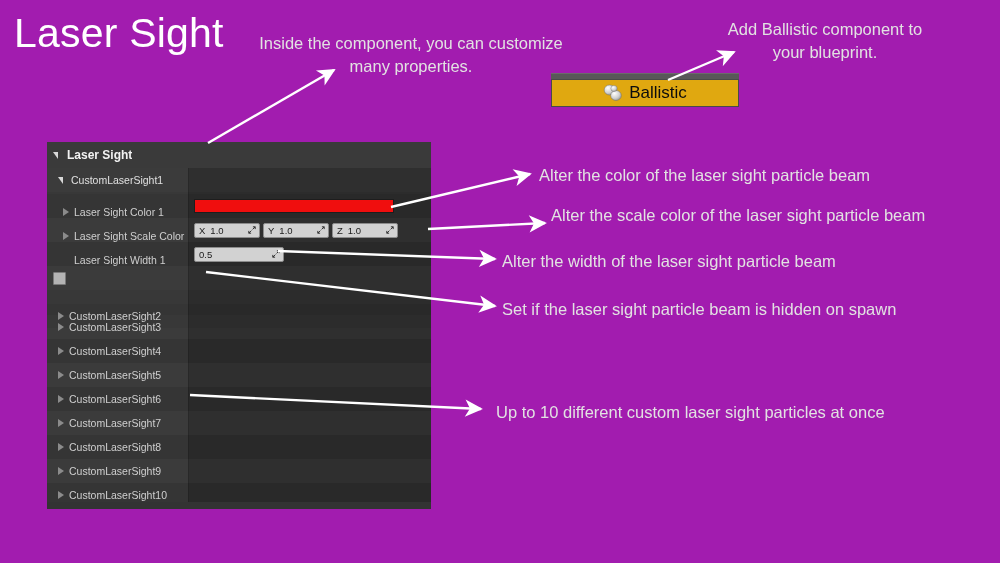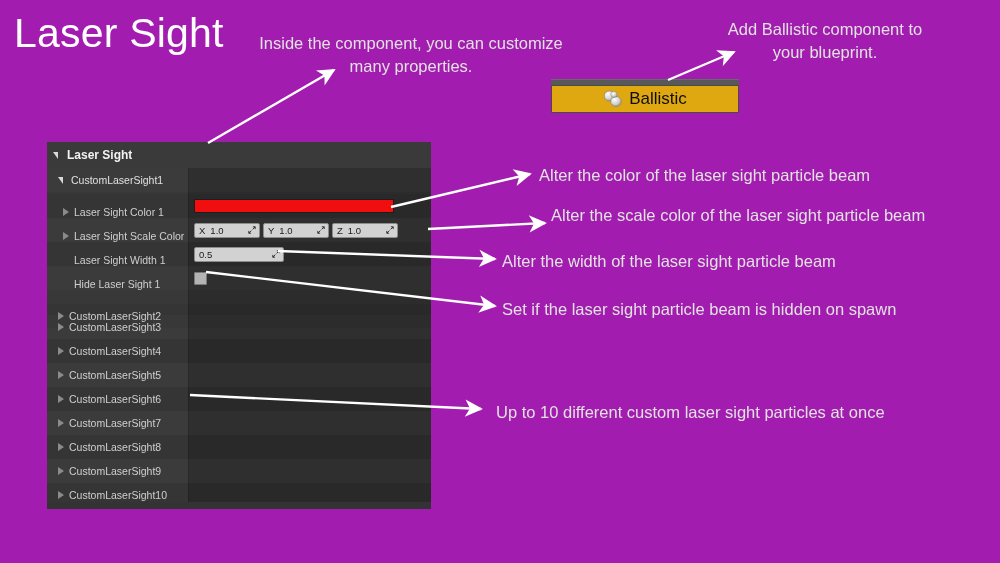--- a/index.html
+++ b/index.html
@@ -36,21 +36,21 @@
     color: #e2e2e2;
     line-height: 1.42;
     white-space: pre-line;
   }
   .annot.center { text-align: center; }
 
   
   #ballistic-widget {
     position: absolute;
     left: 551px;
-    top: 79px;
+    top: 73px;
     width: 188px;
     height: 34px;
   }
   #ballistic-topbar {
     position: absolute;
     left: 0; top: 0;
     width: 188px;
     height: 6px;
     background: #585858;
     border-top: 1px solid #6b6b6b;
@@ -374,24 +374,20 @@
             <svg width="8" height="8" viewBox="0 0 8 8">
               <path d="M0.8 7.2 L3.4 4.6 M0.8 7.2 L0.8 4.9 M0.8 7.2 L3.1 7.2" stroke="#333" stroke-width="1" fill="none"></path>
               <path d="M7.2 0.8 L4.6 3.4 M7.2 0.8 L7.2 3.1 M7.2 0.8 L4.9 0.8" stroke="#333" stroke-width="1" fill="none"></path>
             </svg>
           </span>
         </div>
       </div>
     </div>
 
     <div class="row shade-a" style="top:124px;">
-      <div class="row-label indent-2">
-        <span class="tri-spacer"></span>
-        <span class="row-label-text">Hide Laser Sight 1</span>
-      </div>
       <div class="row-value">
         <div id="hide-checkbox"></div>
       </div>
     </div>
 
     <div class="row shade-b" style="top:149px;margin-top:13px;">
       <div class="row-label indent-1">
         <span class="tri-hollow"></span>
         <span class="row-label-text">CustomLaserSight2</span>
       </div>

